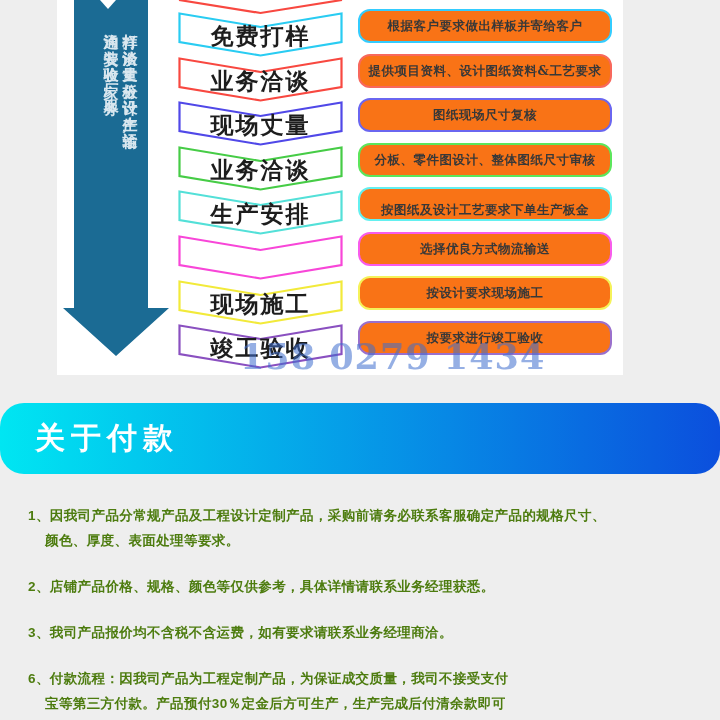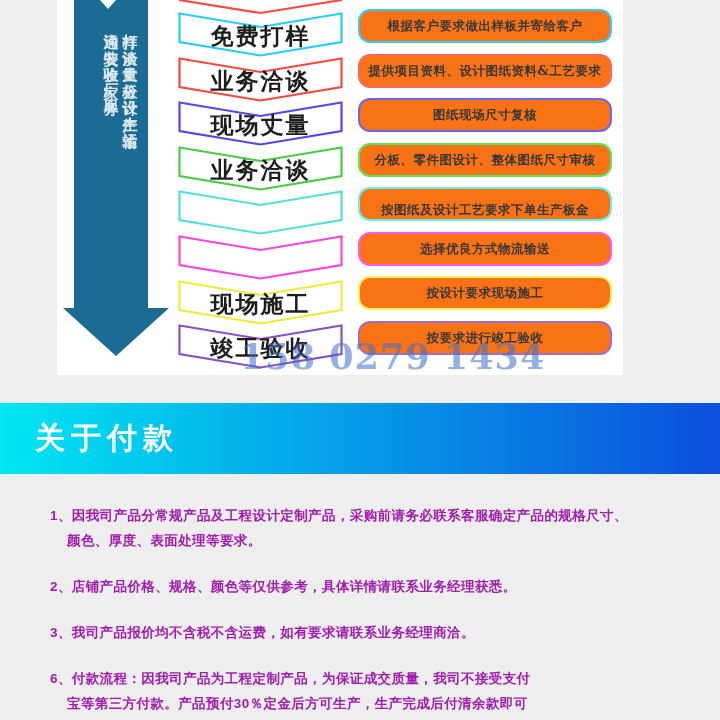--- a/index.html
+++ b/index.html
@@ -52,21 +52,21 @@
     background:linear-gradient(90deg,#00e6f2,#0b4fdd);
     display:flex; align-items:center;
   }
   .banner span {
     margin-left:35px; color:#ffffff; font-size:30px; font-weight:bold;
     letter-spacing:6px;
   }
   
   .pay {
     position:absolute; left:0; top:473px; width:720px; height:247px;
-    padding:30px 20px 0 50px; color:#a21caf;
+    padding:30px 20px 0 28px; color:#4d7c0f;
   }
   .pay-item { margin-bottom:21px; }
   .pay-line {
     font-size:13.5px; font-weight:bold; letter-spacing:0.4px;
     line-height:25px; white-space:nowrap;
   }
   .pay-line.indent { padding-left:17px; }
 </style>
 </head>
 <body>
@@ -109,20 +109,21 @@
     <div class="chev" style="top:146px">
       <svg viewBox="0 0 165 46">
           <polygon points="1.5,1.5 82.5,15 163.5,1.5 163.5,30 82.5,43.5 1.5,30" fill="#fff" stroke-width="2.2" stroke="#46cc46"></polygon>
         </svg>
       <span class="chev-label">业务洽谈</span>
     </div>
     <div class="chev" style="top:190px">
       <svg viewBox="0 0 165 46">
           <polygon points="1.5,1.5 82.5,15 163.5,1.5 163.5,30 82.5,43.5 1.5,30" fill="#fff" stroke-width="2.2" stroke="#53e0d8"></polygon>
         </svg>
+      <span class="chev-label">生产安排</span>
     </div>
     <div class="chev" style="top:235px">
       <svg viewBox="0 0 165 46">
           <polygon points="1.5,1.5 82.5,15 163.5,1.5 163.5,30 82.5,43.5 1.5,30" fill="#fff" stroke-width="2.2" stroke="#f846d8"></polygon>
         </svg>
     </div>
     <div class="chev" style="top:280px">
       <svg viewBox="0 0 165 46">
           <polygon points="1.5,1.5 82.5,15 163.5,1.5 163.5,30 82.5,43.5 1.5,30" fill="#fff" stroke-width="2.2" stroke="#f2ea3a"></polygon>
         </svg>
@@ -156,21 +157,21 @@
     <div class="desc" style="top: 276px; border-color: rgb(245, 242, 90);">
         <span>按设计要求现场施工</span>
       </div>
     <div class="desc" style="top: 321px; border-color: rgb(154, 112, 204);">
         <span>按要求进行竣工验收</span>
       </div>
 
     <div class="watermark" style="color: rgba(62, 110, 205, 0.55);">158 0279 1434</div>
   </div>
 
-  <div class="banner" style="background: linear-gradient(90deg, rgb(0, 230, 242), rgb(11, 79, 221));">
+  <div class="banner" style="background: linear-gradient(90deg, rgb(0, 230, 242), rgb(11, 79, 221)); border-radius: 24px;">
     <span>关于付款</span>
   </div>
 
   <div class="pay">
     <div class="pay-item">
       <div class="pay-line">1、因我司产品分常规产品及工程设计定制产品，采购前请务必联系客服确定产品的规格尺寸、</div>
       <div class="pay-line indent">颜色、厚度、表面处理等要求。</div>
     </div>
     <div class="pay-item">
       <div class="pay-line">2、店铺产品价格、规格、颜色等仅供参考，具体详情请联系业务经理获悉。</div>

